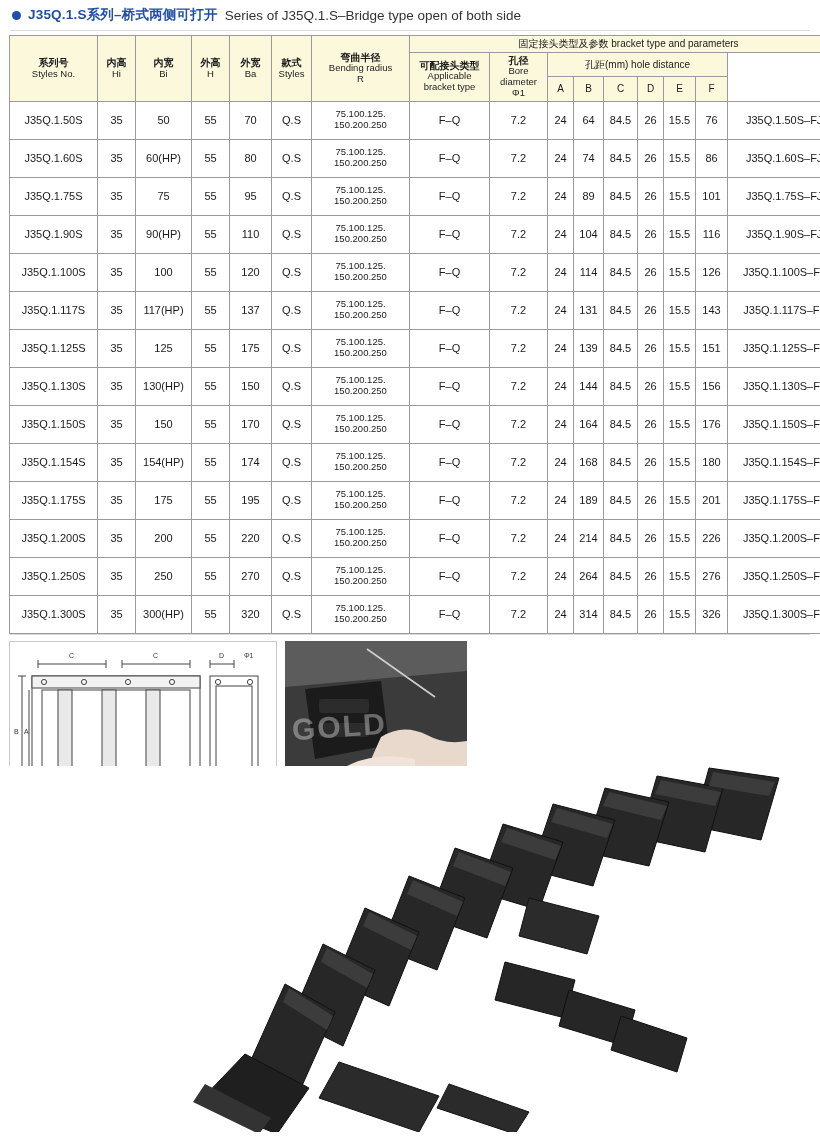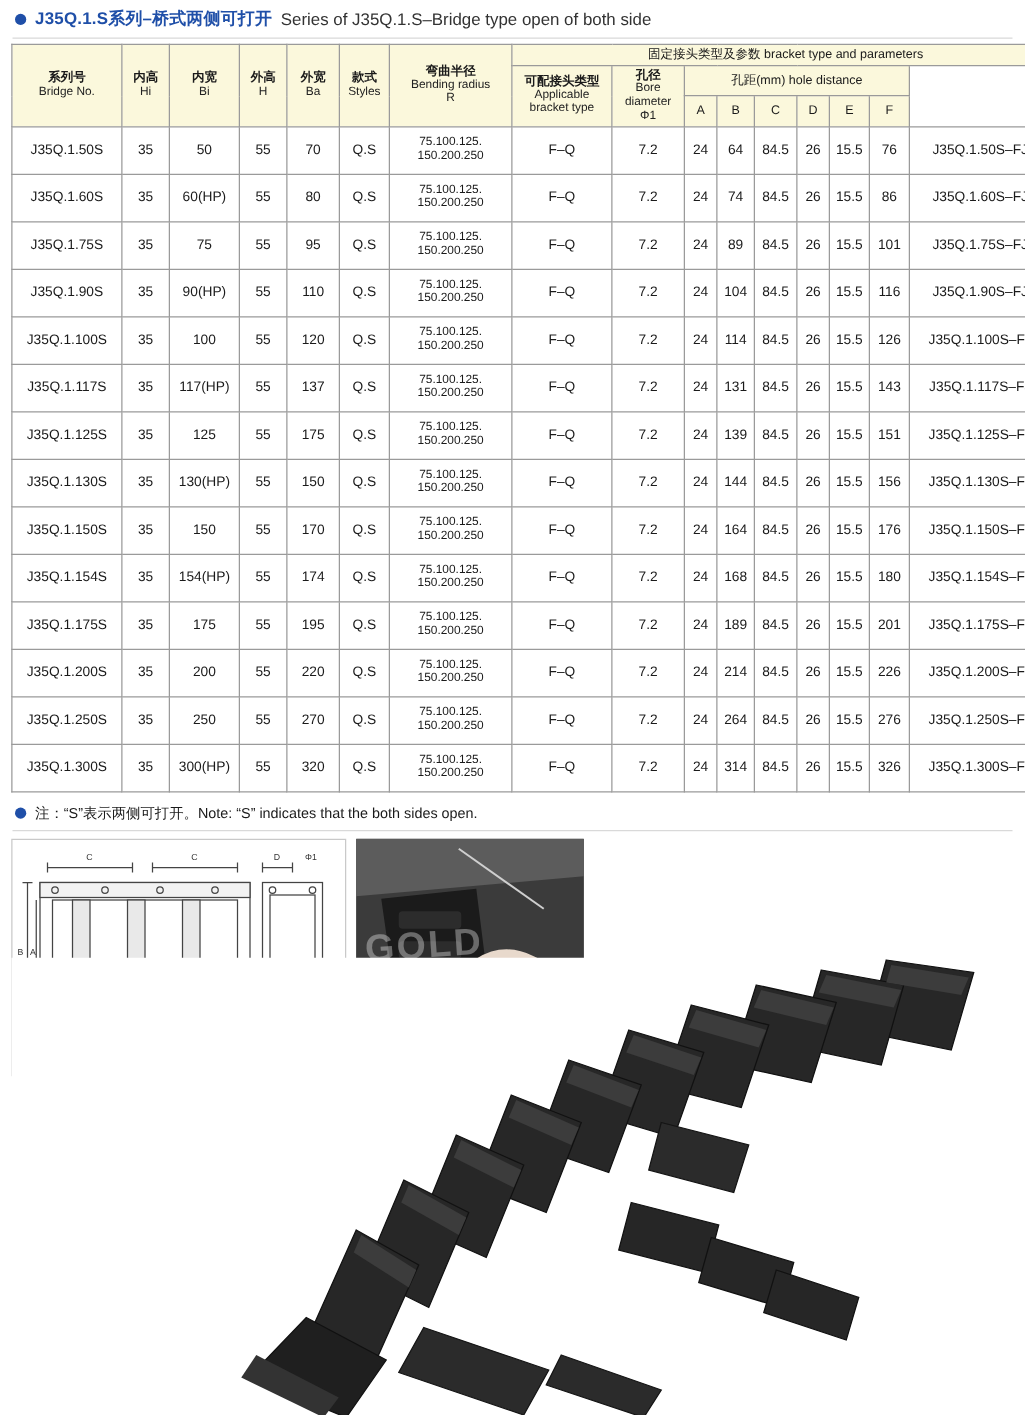--- a/index.html
+++ b/index.html
@@ -147,21 +147,21 @@
           <col class="c-c">
           <col class="c-d">
           <col class="c-e">
           <col class="c-f">
         <col class="c-no">
       </colgroup>
       <thead>
         <tr>
           <th rowspan="3">
             <span class="hdr-cn">系列号</span>
-            <span class="hdr-en">Bridge No.</span>
+            <span class="hdr-en">Styles No.</span>
           </th>
           <th rowspan="3">
             <span class="hdr-cn">内高</span>
             <span class="hdr-en">Hi</span>
           </th>
           <th rowspan="3">
             <span class="hdr-cn">内宽</span>
             <span class="hdr-en">Bi</span>
           </th>
           <th rowspan="3">
@@ -464,24 +464,20 @@
             <td>84.5</td>
             <td>26</td>
             <td>15.5</td>
             <td>326</td>
             <td>J35Q.1.300S–FJT</td>
           </tr>
         </tbody>
     </table>
   </div>
 
-  <div class="note">
-    <span class="bullet"></span>
-    <span class="note-txt">注：“S”表示两侧可打开。Note: “S” indicates that the both sides open.</span>
-  </div>
   <div class="rule"></div>
 
 
   <div class="figs">
 
     <div class="fig-draw">
       <svg width="266" height="188" viewBox="0 0 266 188">
         <g stroke="#444" fill="none" stroke-width="1">
 
           <line x1="28" y1="22" x2="96" y2="22"></line>

